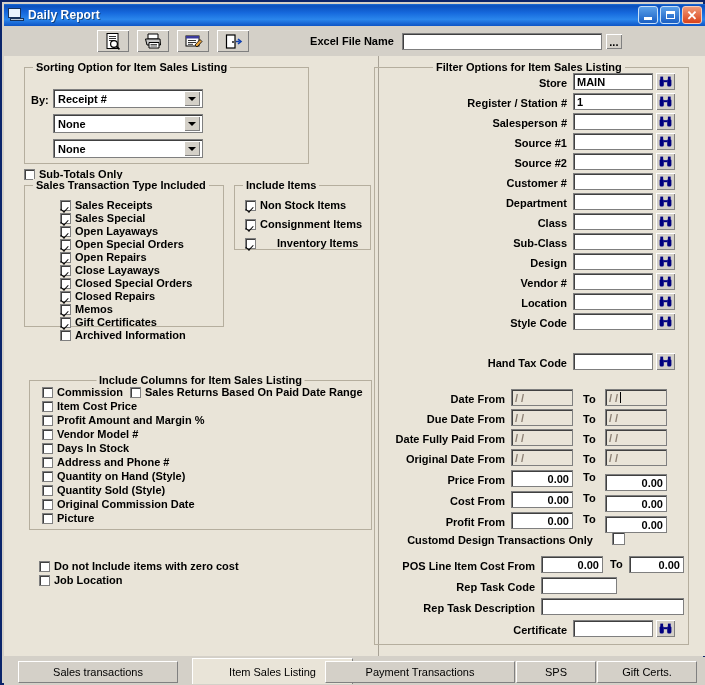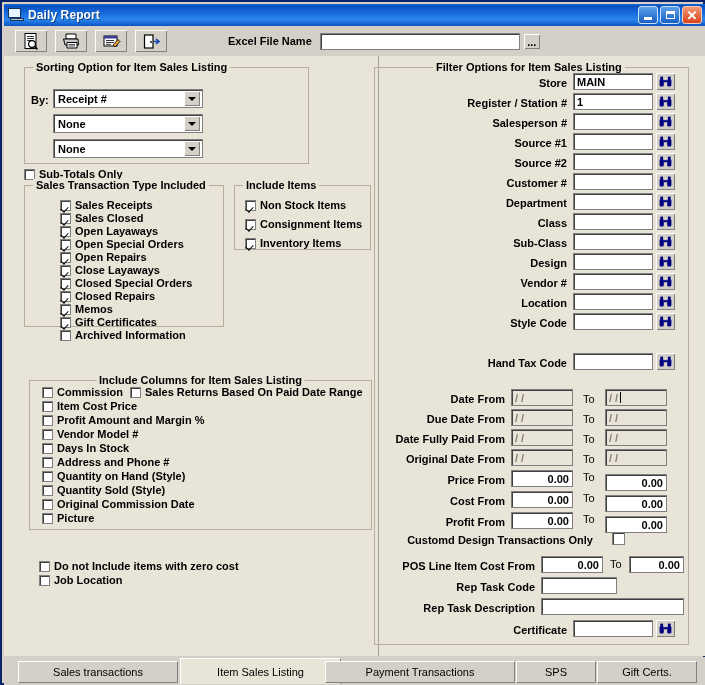--- a/index.html
+++ b/index.html
@@ -48,21 +48,21 @@
     background:linear-gradient(to bottom,#f09a78,#d9421a);
     border-color:#f7cdbb;
   }
   .winbtn .min-glyph{display:block;width:8px;height:3px;background:#fff;margin-top:6px;}
   .winbtn .max-glyph{display:block;width:9px;height:8px;border:1.5px solid #fff;border-top-width:3px;box-sizing:border-box;}
   .winbtn .x-glyph{font-size:13px;font-weight:bold;line-height:11px;}
   
   .toolbar{
     position:absolute;left:2px;top:24px;width:701px;height:30px;
     background:#d4d0c8;
-    display:flex;align-items:center;
+    display:flex;align-items:center;justify-content:center;
   }
   .tbtn{
     width:34px;height:24px;margin-left:6px;
     background:#d4d0c8;
     border:1px solid #d4d0c8;
     box-shadow:inset 1px 1px 0 #fff, inset -1px -1px 0 #808080;
     display:flex;align-items:center;justify-content:center;
     box-sizing:border-box;
   }
   .tbtn:first-child{margin-left:10px;}
@@ -148,21 +148,21 @@
   }
   .tf.ro{background:#e9e4d8;color:#8b7f73;}
   .tf.num{justify-content:flex-end;}
   .tf .caret{display:inline-block;width:1px;height:11px;background:#000;margin-left:2px;}
   .binoc{
     position:absolute;width:19px;height:17px;background:#d4d0c8;
     box-shadow:inset 1px 1px 0 #fff, inset -1px -1px 0 #808080;
     box-sizing:border-box;
     display:flex;align-items:center;justify-content:center;
   }
-  .to-lbl{position:absolute;font-weight:normal;font-size:11px;color:#000;}
+  .to-lbl{position:absolute;font-weight:bold;font-size:11px;color:#000;}
   
   .tabstrip{
     position:absolute;left:2px;top:655px;width:701px;height:28px;
     background:#d4d0c8;
   }
   .tab{
     position:absolute;top:4px;height:22px;
     background:#d4d0c8;
     border:1px solid #808080;
     border-top-color:#fff;border-left-color:#fff;
@@ -268,21 +268,21 @@
     </div>
 
     <span class="cb" style="left:20px;top:113px;"></span>
     <span class="cbtext" style="left:35px;top:112px;">Sub-Totals Only</span>
 
     <div class="group" style="left:20px;top:129px;width:200px;height:142px;padding-left:8px;">
       <span class="legend">Sales Transaction Type Included</span>
       <span class="cb checked" style="left:35px;top:14px;"></span>
       <span class="cbtext" style="left:50px;top:13px;">Sales Receipts</span>
       <span class="cb checked" style="left:35px;top:27px;"></span>
-      <span class="cbtext" style="left:50px;top:26px;">Sales Closed</span>
+      <span class="cbtext" style="left:50px;top:26px;">Sales Special</span>
       <span class="cb checked" style="left:35px;top:40px;"></span>
       <span class="cbtext" style="left:50px;top:39px;">Open Layaways</span>
       <span class="cb checked" style="left:35px;top:53px;"></span>
       <span class="cbtext" style="left:50px;top:52px;">Open Special Orders</span>
       <span class="cb checked" style="left:35px;top:66px;"></span>
       <span class="cbtext" style="left:50px;top:65px;">Open Repairs</span>
       <span class="cb checked" style="left:35px;top:79px;"></span>
       <span class="cbtext" style="left:50px;top:78px;">Close Layaways</span>
       <span class="cb checked" style="left:35px;top:92px;"></span>
       <span class="cbtext" style="left:50px;top:91px;">Closed Special Orders</span>
@@ -296,21 +296,21 @@
       <span class="cbtext" style="left:50px;top:143px;">Archived Information</span>
     </div>
 
     <div class="group" style="left:230px;top:129px;width:137px;height:65px;">
       <span class="legend">Include Items</span>
       <span class="cb checked" style="left:10px;top:14px;"></span>
       <span class="cbtext" style="left:25px;top:13px;">Non Stock Items</span>
       <span class="cb checked" style="left:10px;top:33px;"></span>
       <span class="cbtext" style="left:25px;top:32px;">Consignment Items</span>
       <span class="cb checked" style="left:10px;top:52px;"></span>
-      <span class="cbtext" style="left:25px;top:51px;">Inventory Items</span>
+      <span class="cbtext" style="left:42px;top:51px;">Inventory Items</span>
     </div>
 
     <div class="group" style="left:25px;top:324px;width:343px;height:150px;">
       <span class="legend center">Include Columns for Item Sales Listing</span>
       <span class="cb" style="left:12px;top:6px;"></span>
       <span class="cbtext" style="left:27px;top:5px;">Commission</span>
       <span class="cb" style="left:100px;top:6px;"></span>
       <span class="cbtext" style="left:115px;top:5px;">Sales Returns Based On Paid Date Range</span>
 
       <span class="cb" style="left:12px;top:20px;"></span>
@@ -570,19 +570,19 @@
             <rect x="1.3" y="0.6" width="2.8" height="3" fill="#000080"></rect>
             <rect x="8.9" y="0.6" width="2.8" height="3" fill="#000080"></rect>
             <rect x="4.6" y="4.2" width="3.8" height="2" fill="#000080"></rect>
           </svg>
       </span>
     </div>
   </div>
 
   <div class="tabstrip">
     <span class="tab" style="left:14px;width:160px;">Sales transactions</span>
-    <span class="tab active" style="left:176px;width:161px;">Item Sales Listing</span>
+    <span class="tab active" style="left:188px;width:161px;">Item Sales Listing</span>
     <span class="tab" style="left:321px;width:190px;">Payment Transactions</span>
     <span class="tab" style="left:512px;width:80px;">SPS</span>
     <span class="tab" style="left:593px;width:100px;">Gift Certs.</span>
   </div>
 
 </div>
 
 </body></html>

